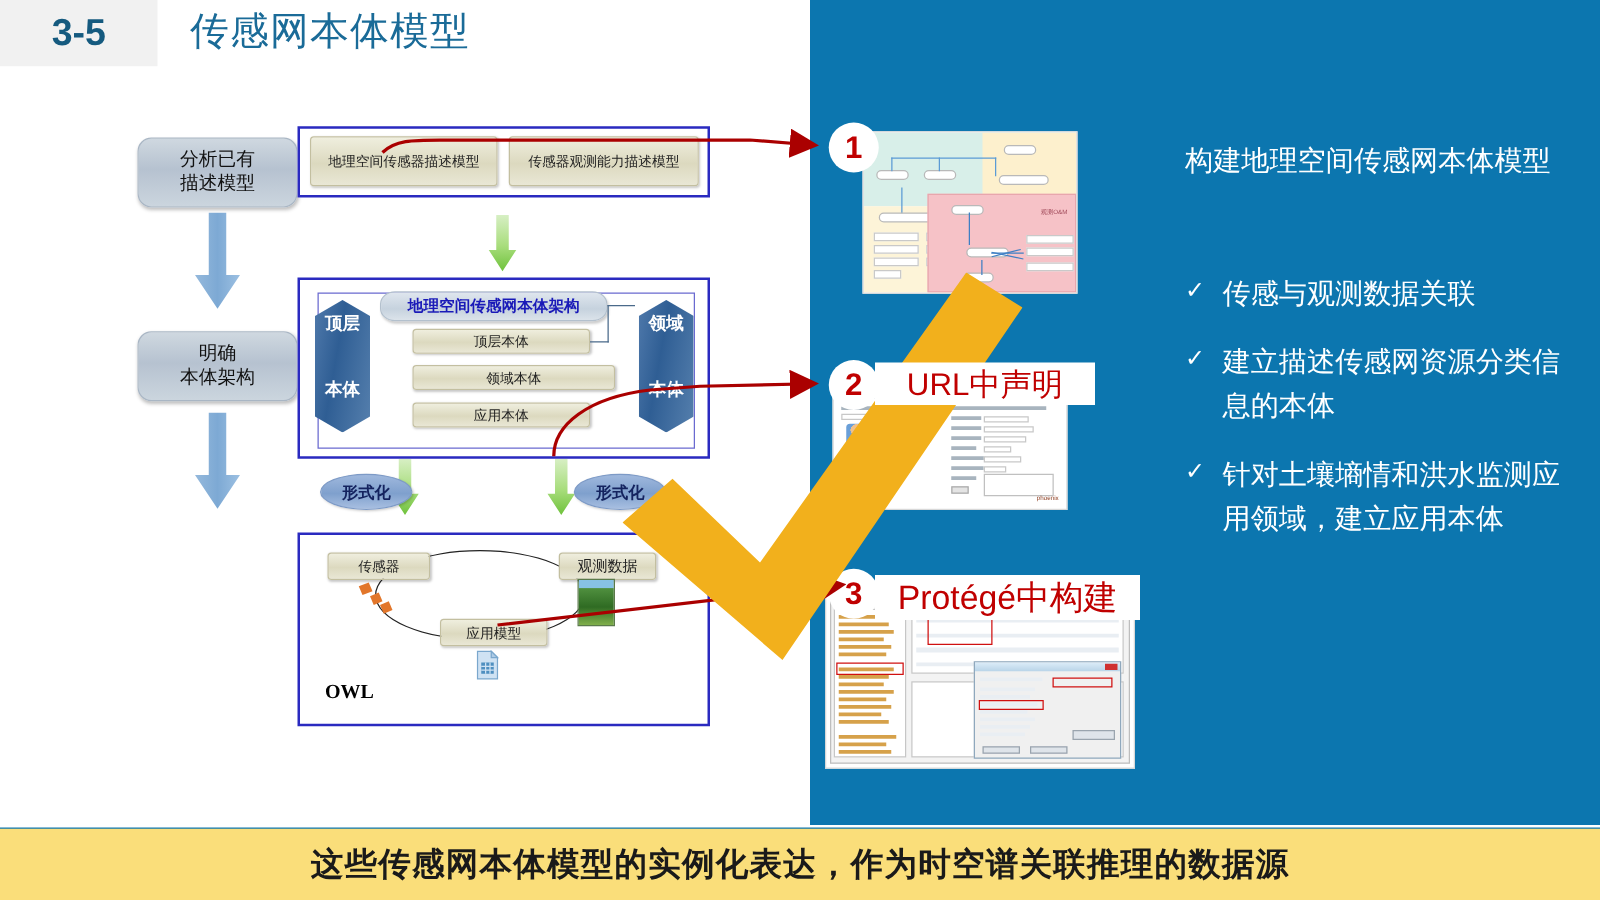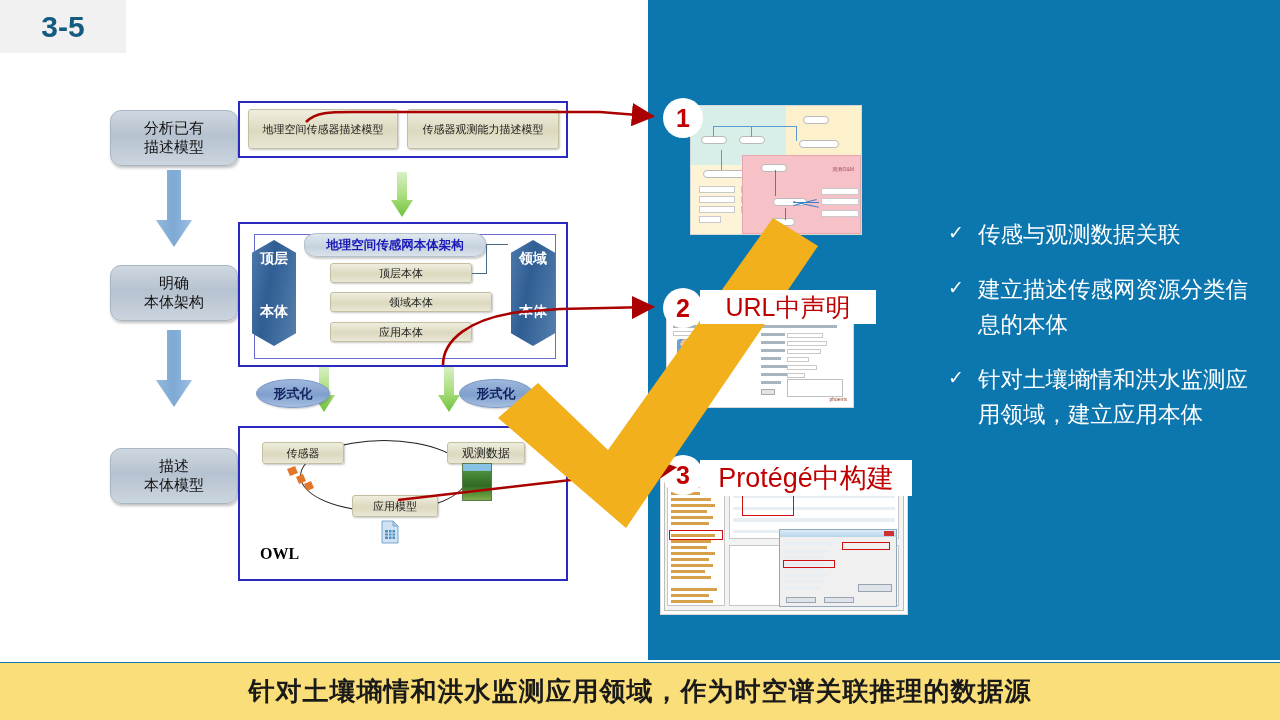--- a/index.html
+++ b/index.html
@@ -267,37 +267,32 @@
 
 <div id="slide">
 
   <div class="blue-panel"></div>
   <div class="white-left"></div>
   <div class="white-top"></div>
 
   <div class="hdr-gray">
     <span class="hdr-num">3-5</span>
   </div>
+  <div class="hdr-title">传感网本体模型</div>
 
   <div class="stage stage1">
     <div>
       <span>分析已有</span><br>
       <span>描述模型</span>
     </div>
   </div>
   <div class="stage stage2">
     <div>
       <span>明确</span><br>
       <span>本体架构</span>
-    </div>
-  </div>
-  <div class="stage stage3">
-    <div>
-      <span>描述</span><br>
-      <span>本体模型</span>
     </div>
   </div>
 
   <div class="arrow-blue a1">
     <svg width="38" height="78" viewBox="0 0 38 78">
       <defs>
           <linearGradient id="bg1" x1="0" y1="0" x2="1" y2="0">
         <stop offset="0" stop-color="#95b9dc"></stop>
             <stop offset="0.5" stop-color="#7da9d4"></stop>
             <stop offset="1" stop-color="#9cc0e2"></stop>
@@ -532,33 +527,34 @@
 
   <div class="yellow-check">
     <svg width="320" height="330" viewBox="0 0 320 330">
       <path d="M0,200 L40,165 L110,232 L275,0 L320,28 L128,310 Z" fill="#f2b01c"></path>
     </svg>
   </div>
 
   <div class="callout-label cl2">URL中声明</div>
   <div class="callout-label cl3">Protégé中构建</div>
 
+  <div class="r-head">构建地理空间传感网本体模型</div>
   <div class="bullets">
     <div class="bul">
       <span class="tick">✓</span>
       <span class="btxt">传感与观测数据关联</span>
     </div>
     <div class="bul">
       <span class="tick">✓</span>
       <span class="btxt">建立描述传感网资源分类信息的本体</span>
     </div>
     <div class="bul">
       <span class="tick">✓</span>
       <span class="btxt">针对土壤墒情和洪水监测应用领域，建立应用本体</span>
     </div>
   </div>
 
   <div class="banner-line-top"></div>
   <div class="banner">
-    <span class="banner-text">针对土壤墒情和洪水监测应用领域，作为时空谱关联推理的数据源</span>
+    <span class="banner-text">这些传感网本体模型的实例化表达，作为时空谱关联推理的数据源</span>
   </div>
 
 </div>
 
 </body></html>

